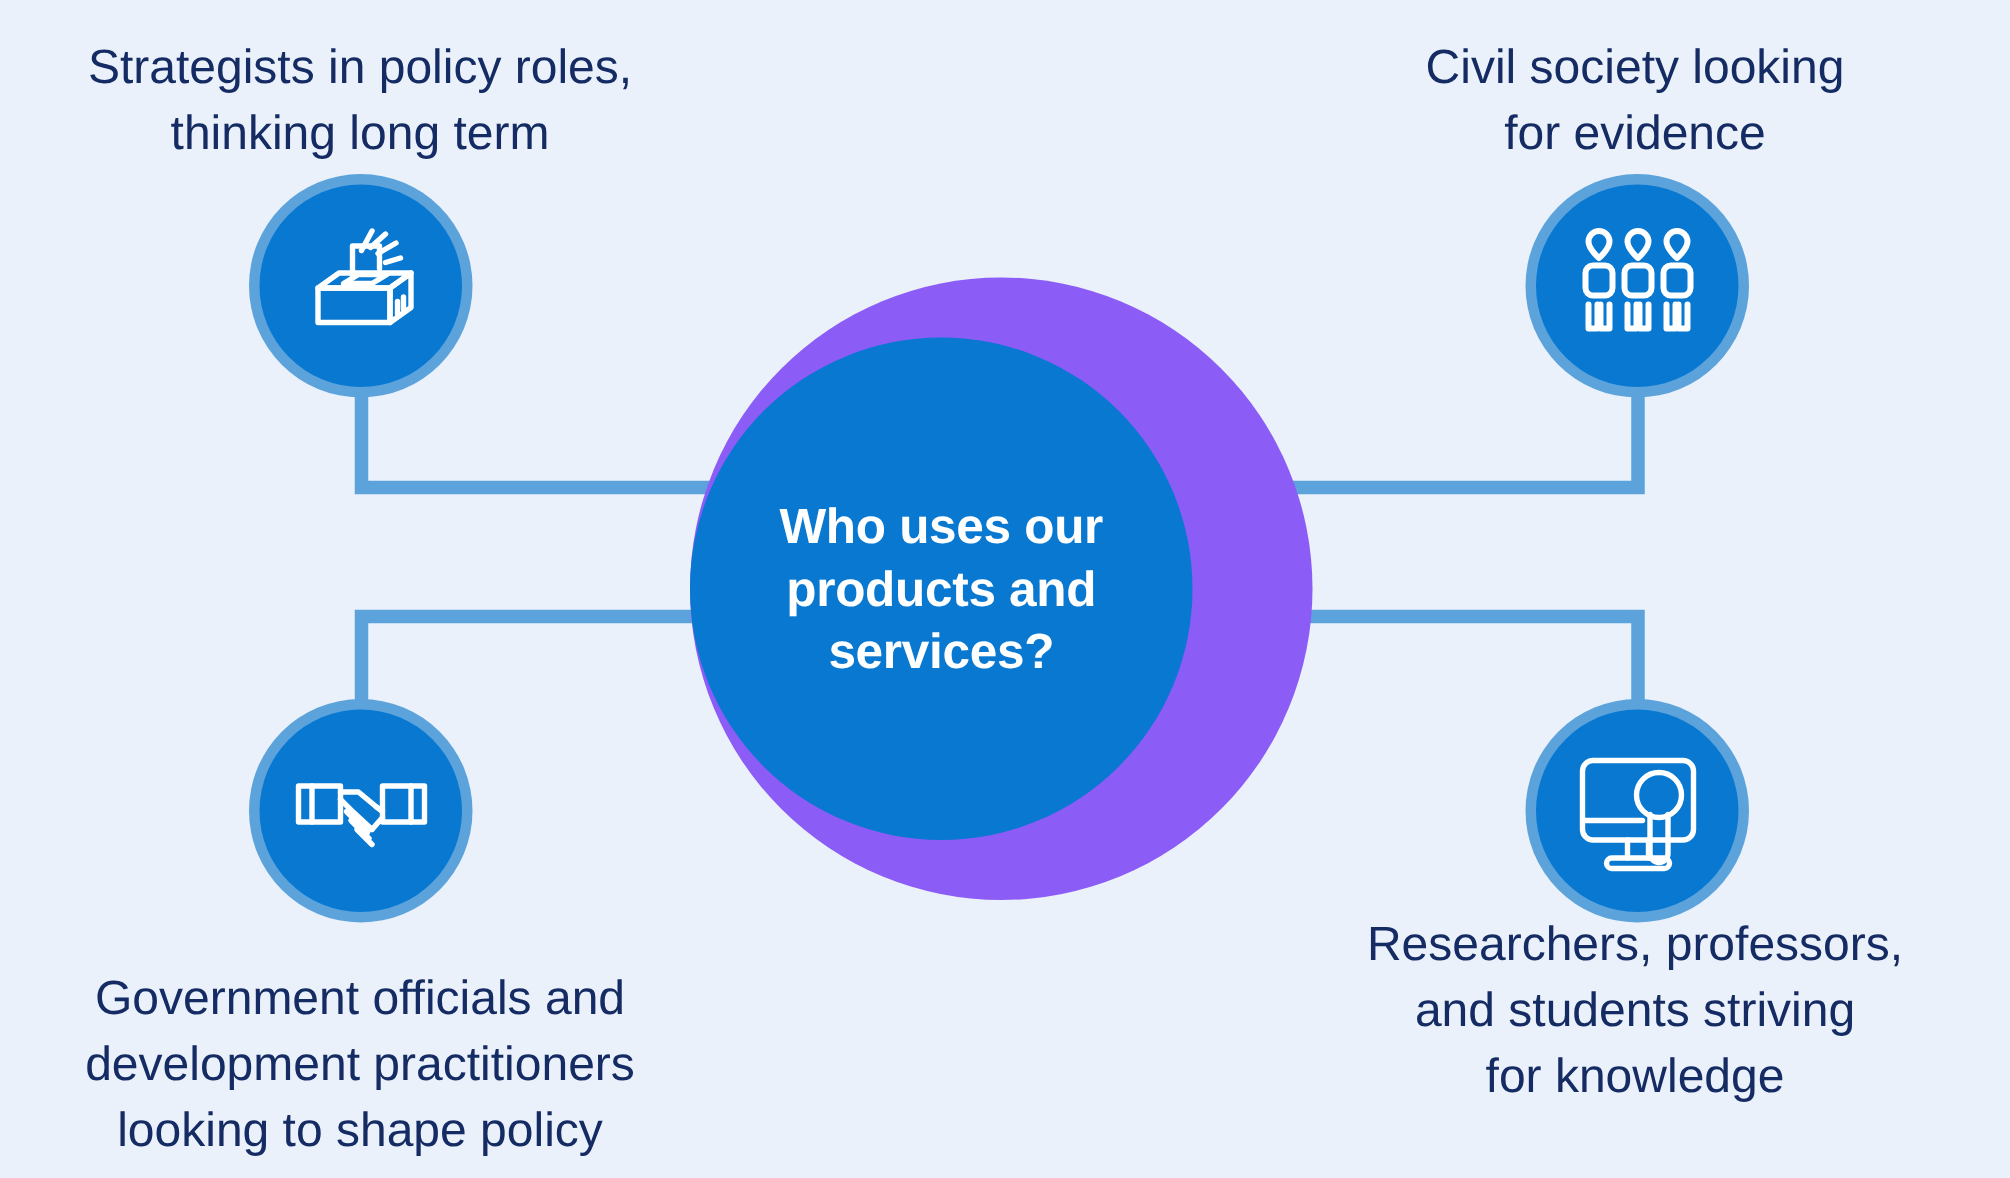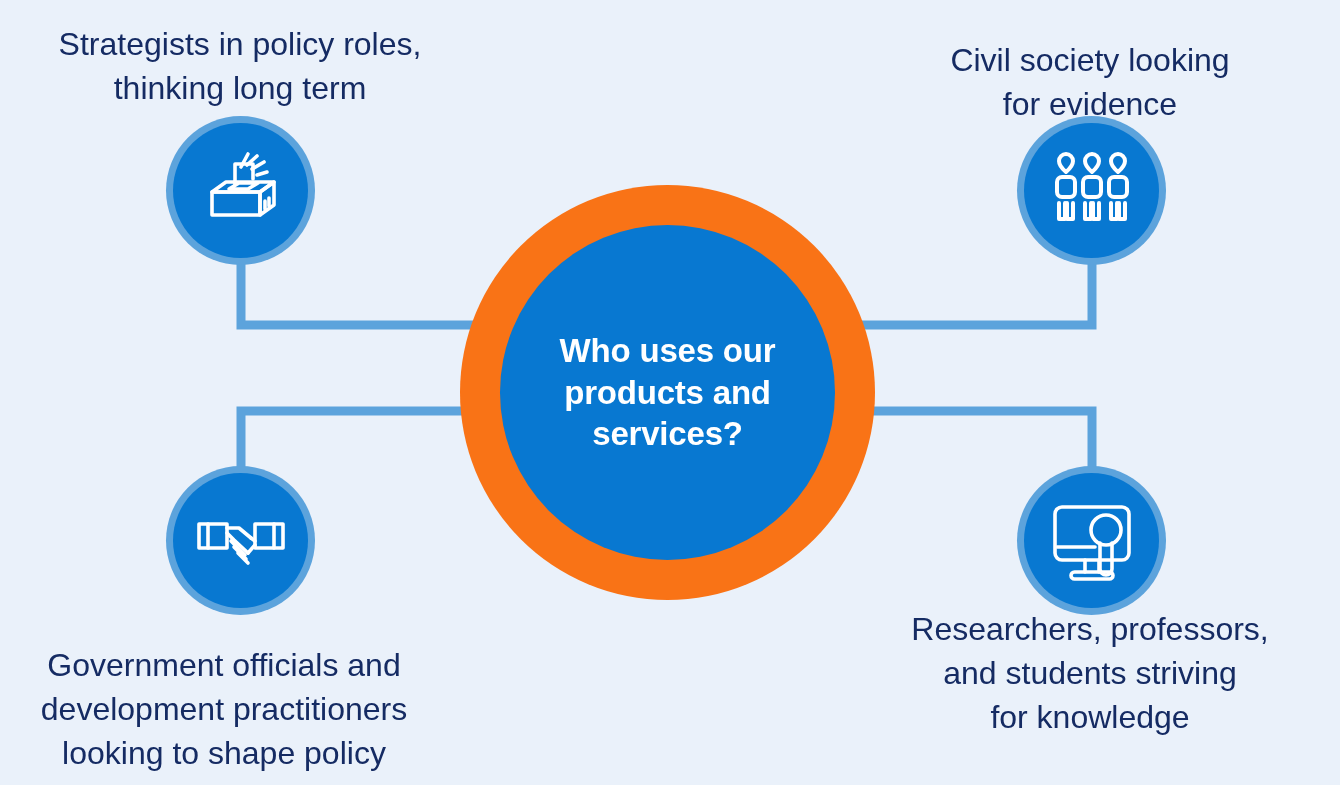--- a/index.html
+++ b/index.html
@@ -30,24 +30,23 @@
   }
 
   
   .hub {
     position: absolute;
     left: 460px;
     top: 185px;
     width: 415px;
     height: 415px;
     border-radius: 50%;
-    background: #f97316;
-    display: flex;
-    align-items: center;
-    justify-content: center;
+    background: #8b5cf6;
+    display: flex;
+    align-items: center;
   }
   .hub-inner {
     width: 335px;
     height: 335px;
     border-radius: 50%;
     background: #0878d1;
     display: flex;
     align-items: center;
     justify-content: center;
   }
@@ -92,22 +91,22 @@
   
   .caption {
     position: absolute;
     color: #152b63;
     font-size: 32px;
     line-height: 1.38;
     text-align: center;
     white-space: pre-line;
   }
   #caption-tl { left: 40px;  top: 22px;  width: 400px; }
-  #caption-tr { left: 900px; top: 22px;  width: 380px; margin-top: 16px; }
-  #caption-bl { left: 24px;  top: 643px; width: 400px; }
+  #caption-tr { left: 900px; top: 22px;  width: 380px; }
+  #caption-bl { left: 40px;  top: 643px; width: 400px; }
   #caption-br { left: 895px; top: 607px; width: 390px; }
 </style>
 </head>
 <body>
 
 <div class="canvas">
 
   <svg class="connectors" viewBox="0 0 1340 785" width="1340" height="785" aria-hidden="true">
     <g fill="none" stroke="#5ca3dc" stroke-width="9">
       <path d="M241,258 L241,325 L500,325"></path>

